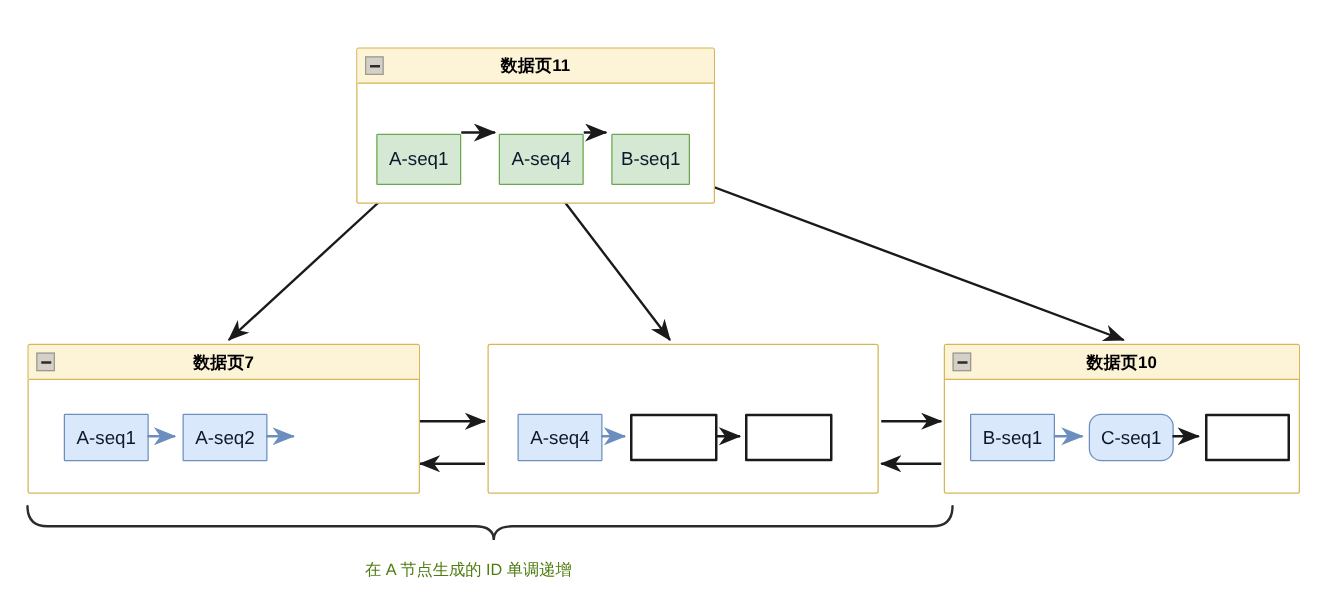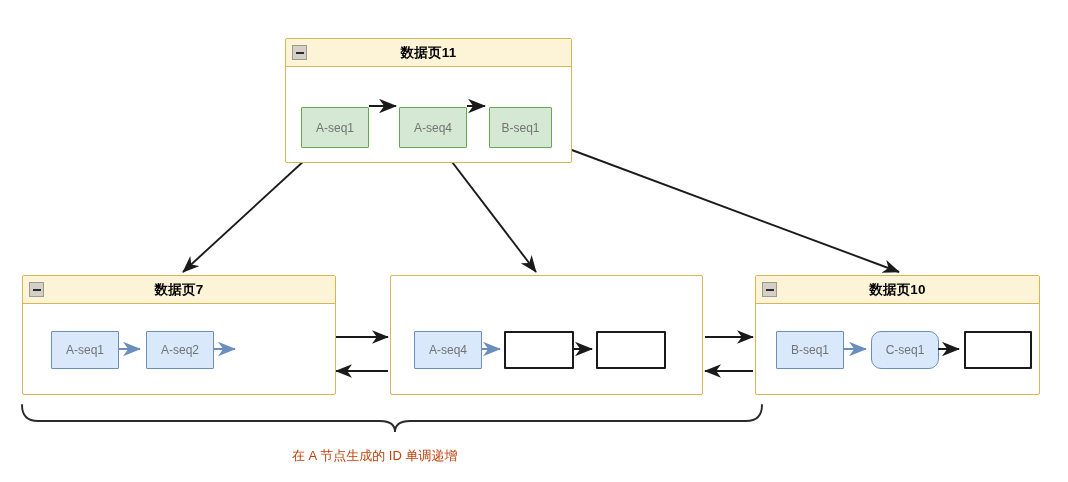--- a/index.html
+++ b/index.html
@@ -69,41 +69,41 @@
     left: 0; right: 0; top: 28px; bottom: 0;
   }
 
   
   .node {
     position: absolute;
     box-sizing: border-box;
     display: flex;
     align-items: center;
     justify-content: center;
-    font-size: 12px;
-    color: #737373;
+    font-size: 15px;
+    color: #0f172a;
     border-radius: 1px;
   }
   .node.green {
     background: #d5e8d4;
     border: 1.6px solid #6aa84f;
   }
   .node.blue {
     background: #dae8fc;
     border: 1.6px solid #6c8ebf;
   }
   .node.empty {
     background: #ffffff;
     border: 2px solid #1a1a1a;
   }
 
   .caption {
     position: absolute;
     font-size: 13px;
-    color: #c2410c;
+    color: #4d7c0f;
     white-space: nowrap;
   }
 </style>
 </head>
 <body>
 
 <div id="stage">
 
   <svg class="layer" viewBox="0 0 1068 482">
     <defs>

